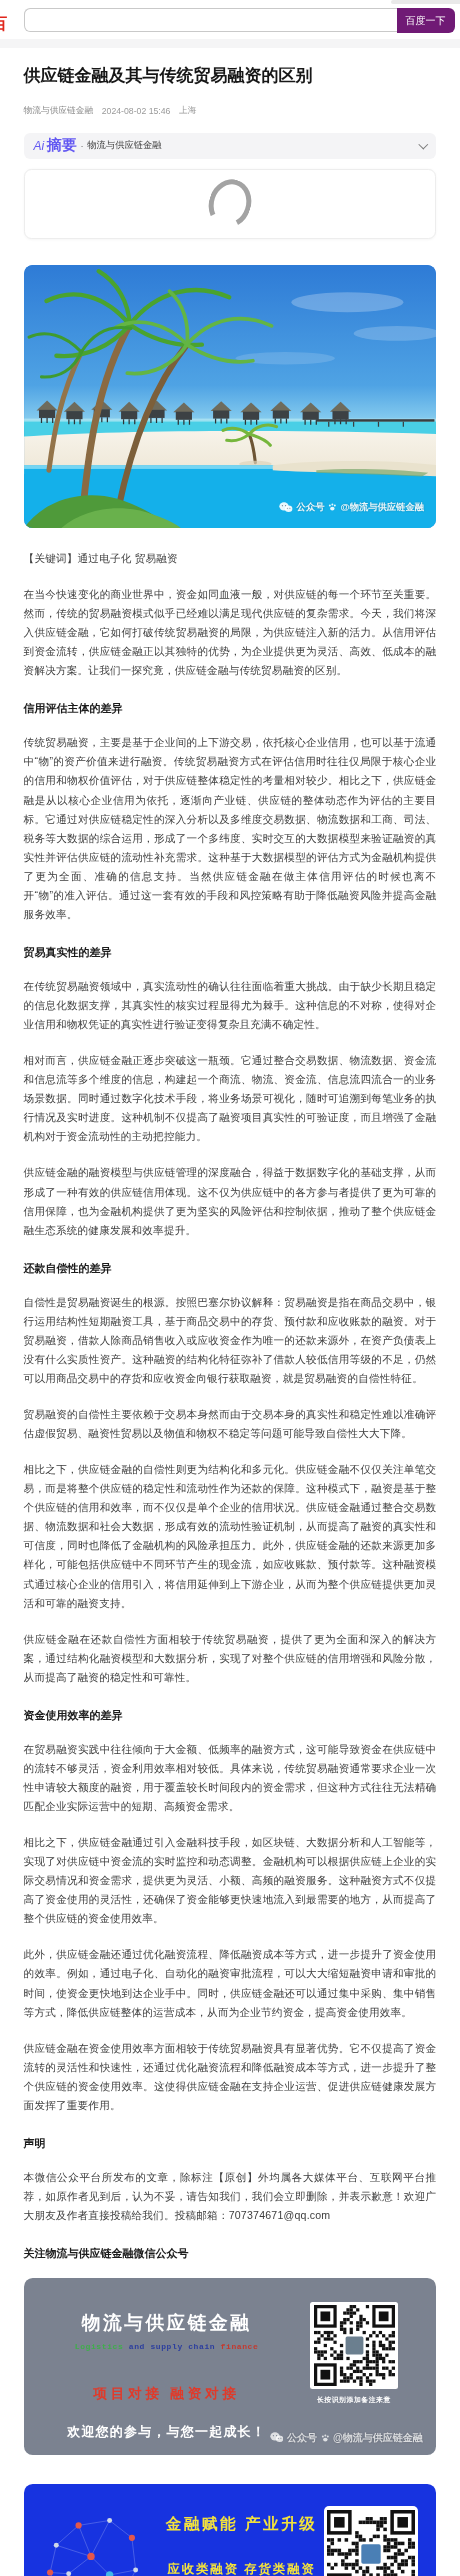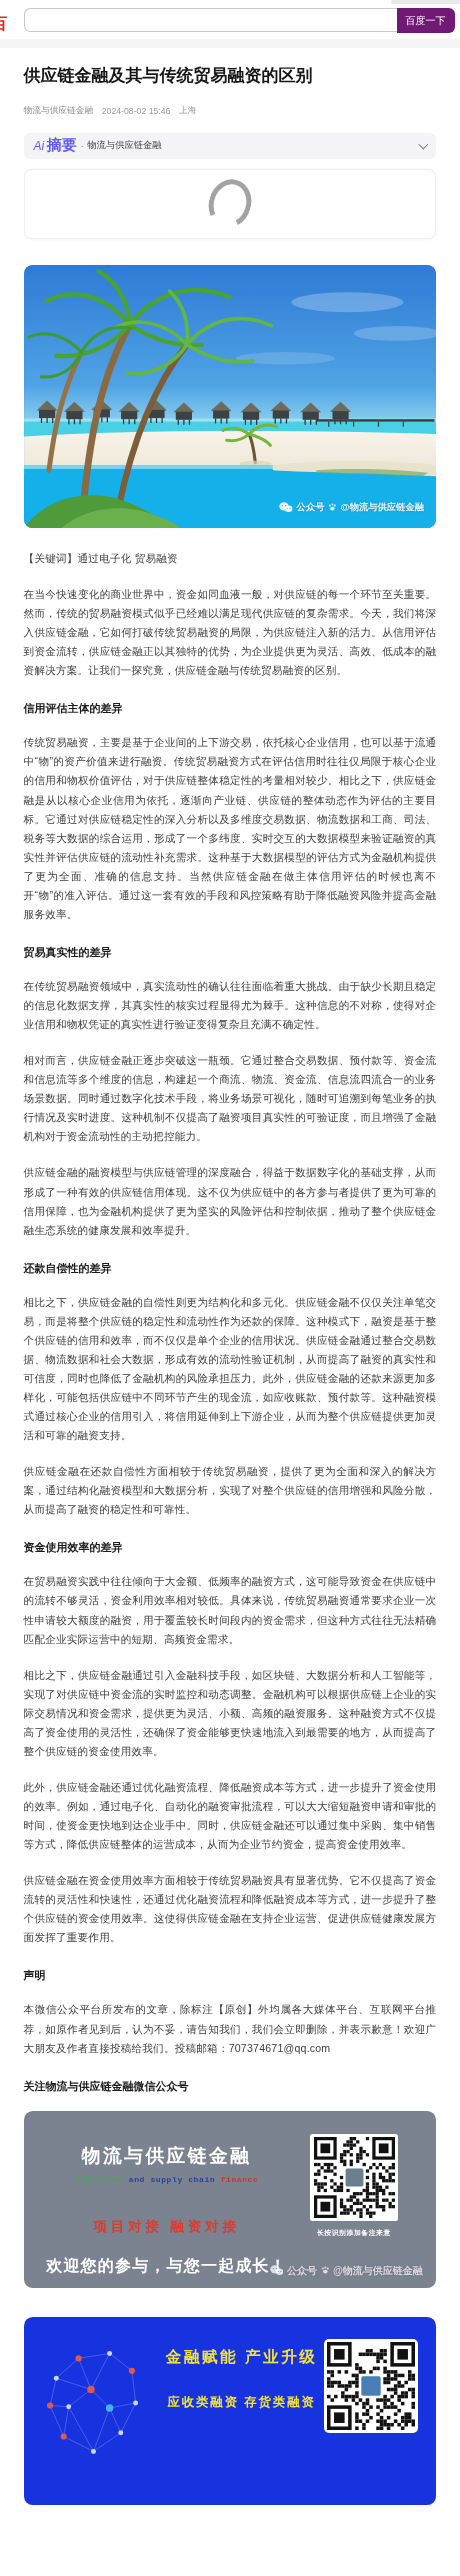--- a/index.html
+++ b/index.html
@@ -36,21 +36,21 @@
   .para{font-size:10.6px;line-height:1.8;color:#3d3d3d;margin:0 0 17px 0;text-align:justify;letter-spacing:0.2px;}
   .sec-h{font-size:11px;color:#1c1c1c;font-weight:bold;margin:21px 0 17px 0;}
   
   .banner{border-radius:8.7px;margin:3.7px 23.6px 0 23.6px;position:relative;overflow:hidden;}
   .gray-banner{height:177px;background:#7b8290;}
   .gb-left{position:absolute;left:0;top:0;width:286px;height:100%;text-align:center;}
   .gb-title{color:#fff;font-size:18.7px;font-weight:bold;letter-spacing:2.5px;margin-top:32px;}
   .gb-sub{margin-top:6.2px;font-size:8px;font-weight:bold;letter-spacing:0.6px;font-family:"Liberation Mono","DejaVu Sans Mono",monospace;}
   .gb-sub .s1{color:#3fae4a;} .gb-sub .s2{color:#2c3e9e;} .gb-sub .s3{color:#c4392e;}
   .gb-red{color:#e03a2a;font-size:13.7px;font-weight:bold;letter-spacing:3.7px;margin-top:34px;}
-  .gb-welcome{color:#fff;font-size:16px;font-weight:bold;letter-spacing:1.2px;margin-top:20px;}
+  .gb-welcome{color:#fff;font-size:13px;font-weight:bold;letter-spacing:1.2px;margin-top:20px;}
   .qr-wrap{position:absolute;}
   .gray-banner .qr-wrap{right:39px;top:23.6px;width:87px;text-align:center;}
   .qr{background:#fff;padding:3.1px;border-radius:2.5px;width:81px;height:81px;}
   .qr svg{width:100%;height:100%;display:block;}
   .qr-cap{color:#fff;font-size:6.8px;margin-top:6.2px;letter-spacing:0.6px;font-weight:bold;}
   .gray-banner .wm{right:13.7px;bottom:10px;font-size:10px;color:rgba(255,255,255,.75);}
   
   .blue-banner{height:188px;background:#1733e0;margin-top:29px;}
   .bb-net{position:absolute;left:17.4px;top:29px;}
   .bb-text{position:absolute;left:106px;top:0;width:224px;text-align:center;}
@@ -198,23 +198,25 @@
     </div>
   </div>
 
   <div class="body-blocks">
       <p class="para">【关键词】通过电子化 贸易融资</p>
       <p class="para">在当今快速变化的商业世界中，资金如同血液一般，对供应链的每一个环节至关重要。然而，传统的贸易融资模式似乎已经难以满足现代供应链的复杂需求。今天，我们将深入供应链金融，它如何打破传统贸易融资的局限，为供应链注入新的活力。从信用评估到资金流转，供应链金融正以其独特的优势，为企业提供更为灵活、高效、低成本的融资解决方案。让我们一探究竟，供应链金融与传统贸易融资的区别。</p>
       <h3 class="sec-h">信用评估主体的差异</h3>
       <p class="para">传统贸易融资，主要是基于企业间的上下游交易，依托核心企业信用，也可以基于流通中“物”的资产价值来进行融资。传统贸易融资方式在评估信用时往往仅局限于核心企业的信用和物权价值评估，对于供应链整体稳定性的考量相对较少。相比之下，供应链金融是从以核心企业信用为依托，逐渐向产业链、供应链的整体动态作为评估的主要目标。它通过对供应链稳定性的深入分析以及多维度交易数据、物流数据和工商、司法、税务等大数据的综合运用，形成了一个多纬度、实时交互的大数据模型来验证融资的真实性并评估供应链的流动性补充需求。这种基于大数据模型的评估方式为金融机构提供了更为全面、准确的信息支持。当然供应链金融在做主体信用评估的时候也离不开“物”的准入评估。通过这一套有效的手段和风控策略有助于降低融资风险并提高金融服务效率。</p>
       <h3 class="sec-h">贸易真实性的差异</h3>
       <p class="para">在传统贸易融资领域中，真实流动性的确认往往面临着重大挑战。由于缺少长期且稳定的信息化数据支撑，其真实性的核实过程显得尤为棘手。这种信息的不对称，使得对企业信用和物权凭证的真实性进行验证变得复杂且充满不确定性。</p>
-      <p class="para">相对而言，供应链金融正逐步突破这一瓶颈。它通过整合交易数据、预付款等、资金流和信息流等多个维度的信息，构建起一个商流、物流、资金流、信息流四流合一的业务场景数据。同时通过数字化技术手段，将业务场景可视化，随时可追溯到每笔业务的执行情况及实时进度。这种机制不仅提高了融资项目真实性的可验证度，而且增强了金融机构对于资金流动性的主动把控能力。</p>
+      <p class="para">相对而言，供应链金融正逐步突破这一瓶颈。它通过整合交易数据、物流数据、资金流和信息流等多个维度的信息，构建起一个商流、物流、资金流、信息流四流合一的业务场景数据。同时通过数字化技术手段，将业务场景可视化，随时可追溯到每笔业务的执行情况及实时进度。这种机制不仅提高了融资项目真实性的可验证度，而且增强了金融机构对于资金流动性的主动把控能力。</p>
       <p class="para">供应链金融的融资模型与供应链管理的深度融合，得益于数据数字化的基础支撑，从而形成了一种有效的供应链信用体现。这不仅为供应链中的各方参与者提供了更为可靠的信用保障，也为金融机构提供了更为坚实的风险评估和控制依据，推动了整个供应链金融生态系统的健康发展和效率提升。</p>
       <h3 class="sec-h">还款自偿性的差异</h3>
+      <p class="para">自偿性是贸易融资诞生的根源。按照巴塞尔协议解释：贸易融资是指在商品交易中，银行运用结构性短期融资工具，基于商品交易中的存货、预付款和应收账款的融资。对于贸易融资，借款人除商品销售收入或应收资金作为唯一的还款来源外，在资产负债表上没有什么实质性资产。这种融资的结构化特征弥补了借款人较低信用等级的不足，仍然可以用商品交易中的存货和应收资金向银行获取融资，就是贸易融资的自偿性特征。</p>
+      <p class="para">贸易融资的自偿性主要依赖于交易本身然而由于交易本身的真实性和稳定性难以准确评估虚假贸易、融资性贸易以及物值和物权不稳定等问题可能导致自偿性大大下降。</p>
       <p class="para">相比之下，供应链金融的自偿性则更为结构化和多元化。供应链金融不仅仅关注单笔交易，而是将整个供应链的稳定性和流动性作为还款的保障。这种模式下，融资是基于整个供应链的信用和效率，而不仅仅是单个企业的信用状况。供应链金融通过整合交易数据、物流数据和社会大数据，形成有效的流动性验证机制，从而提高了融资的真实性和可信度，同时也降低了金融机构的风险承担压力。此外，供应链金融的还款来源更加多样化，可能包括供应链中不同环节产生的现金流，如应收账款、预付款等。这种融资模式通过核心企业的信用引入，将信用延伸到上下游企业，从而为整个供应链提供更加灵活和可靠的融资支持。</p>
       <p class="para">供应链金融在还款自偿性方面相较于传统贸易融资，提供了更为全面和深入的解决方案，通过结构化融资模型和大数据分析，实现了对整个供应链的信用增强和风险分散，从而提高了融资的稳定性和可靠性。</p>
       <h3 class="sec-h">资金使用效率的差异</h3>
       <p class="para">在贸易融资实践中往往倾向于大金额、低频率的融资方式，这可能导致资金在供应链中的流转不够灵活，资金利用效率相对较低。具体来说，传统贸易融资通常要求企业一次性申请较大额度的融资，用于覆盖较长时间段内的资金需求，但这种方式往往无法精确匹配企业实际运营中的短期、高频资金需求。</p>
       <p class="para">相比之下，供应链金融通过引入金融科技手段，如区块链、大数据分析和人工智能等，实现了对供应链中资金流的实时监控和动态调整。金融机构可以根据供应链上企业的实际交易情况和资金需求，提供更为灵活、小额、高频的融资服务。这种融资方式不仅提高了资金使用的灵活性，还确保了资金能够更快速地流入到最需要的地方，从而提高了整个供应链的资金使用效率。</p>
       <p class="para">此外，供应链金融还通过优化融资流程、降低融资成本等方式，进一步提升了资金使用的效率。例如，通过电子化、自动化的融资审批流程，可以大大缩短融资申请和审批的时间，使资金更快地到达企业手中。同时，供应链金融还可以通过集中采购、集中销售等方式，降低供应链整体的运营成本，从而为企业节约资金，提高资金使用效率。</p>
       <p class="para">供应链金融在资金使用效率方面相较于传统贸易融资具有显著优势。它不仅提高了资金流转的灵活性和快速性，还通过优化融资流程和降低融资成本等方式，进一步提升了整个供应链的资金使用效率。这使得供应链金融在支持企业运营、促进供应链健康发展方面发挥了重要作用。</p>
       <h3 class="sec-h">声明</h3>
       <p class="para">本微信公众平台所发布的文章，除标注【原创】外均属各大媒体平台、互联网平台推荐，如原作者见到后，认为不妥，请告知我们，我们会立即删除，并表示歉意！欢迎广大朋友及作者直接投稿给我们。投稿邮箱：707374671@qq.com</p>
       <h3 class="sec-h">关注物流与供应链金融微信公众号</h3>

